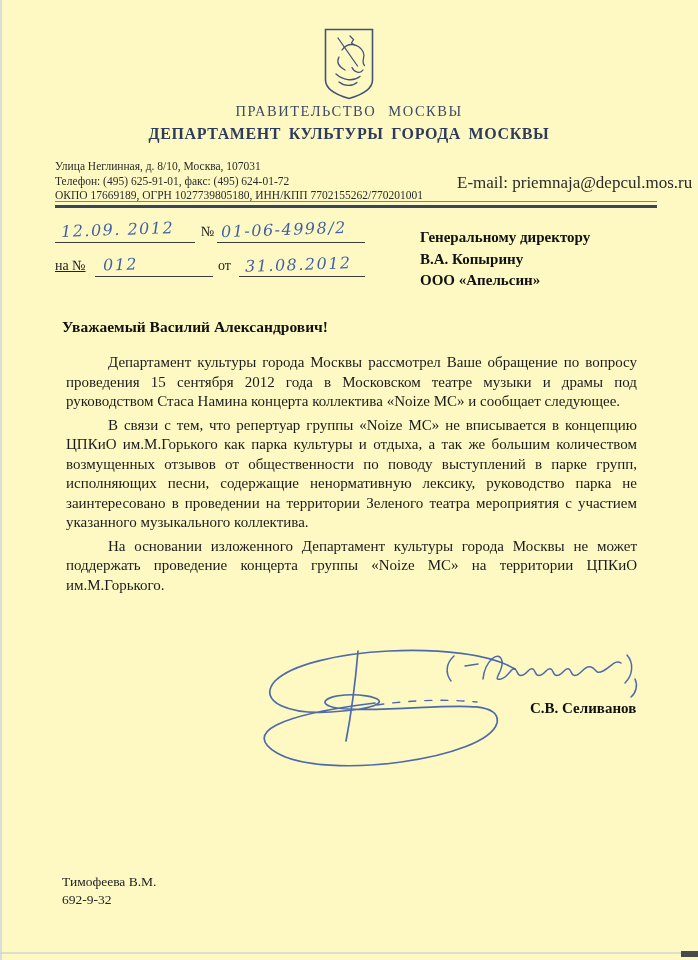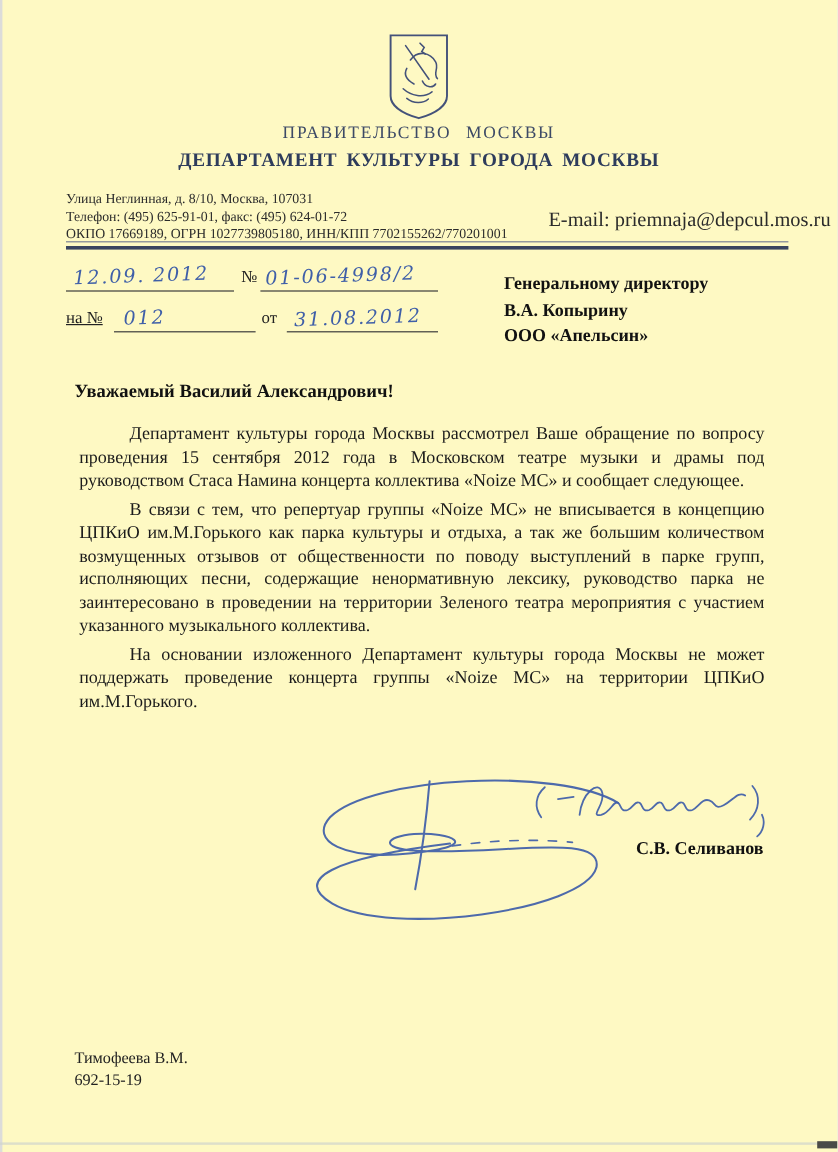--- a/index.html
+++ b/index.html
@@ -169,18 +169,18 @@
         <path d="M133,28 C131,52 126,92 121,118"></path>
         <path d="M152,82 C184,77 222,76 252,79" stroke-dasharray="7 9" stroke-width="1.4"></path>
       </g>
     </svg>
   </div>
 
   <div class="signer">С.В. Селиванов</div>
 
   <div class="executor">
     <div>Тимофеева В.М.</div>
-    <div>692-15-19</div>
+    <div>692-9-32</div>
   </div>
 
   <div class="scan-edge-bottom"></div>
   <div class="scan-corner"></div>
 </div>
 
 </body></html>

